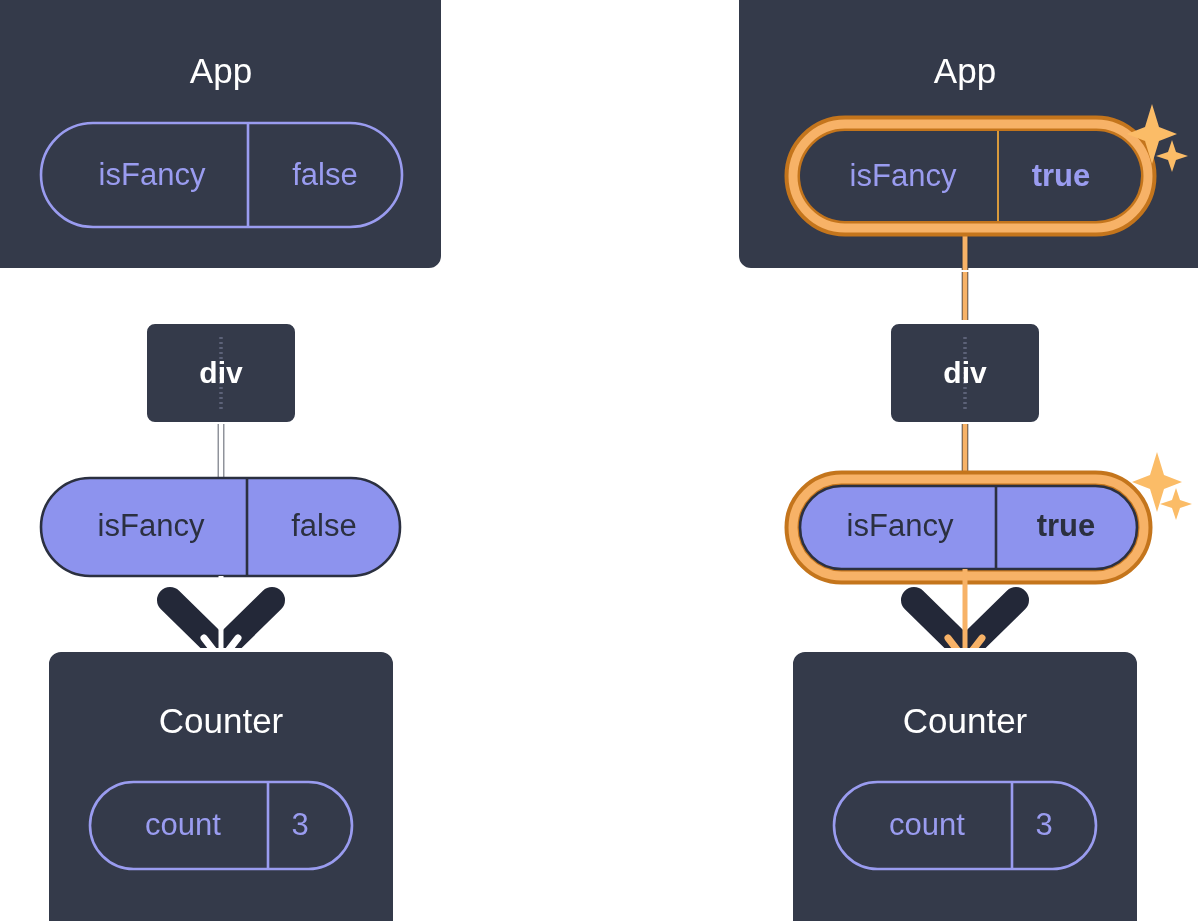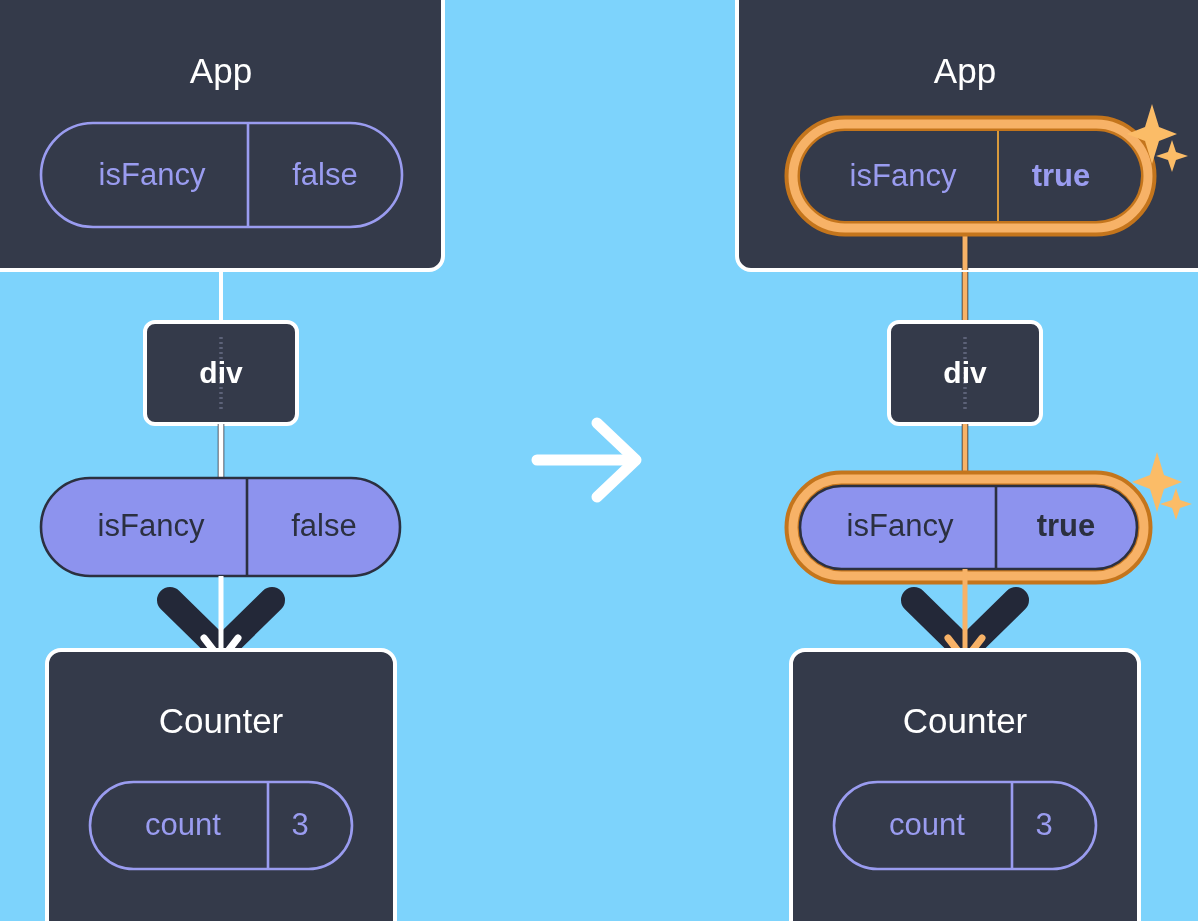--- a/index.html
+++ b/index.html
@@ -10,21 +10,21 @@
   body {
     width: 1198px;
     height: 921px;
     overflow: hidden;
     font-family: "Liberation Sans", sans-serif;
   }
   #stage {
     position: relative;
     width: 1198px;
     height: 921px;
-    background: #7dd3fc;
+    background: #ffffff;
   }
   svg.diagram {
     position: absolute;
     left: 0;
     top: 0;
     width: 1198px;
     height: 921px;
     display: block;
   }
   text {

